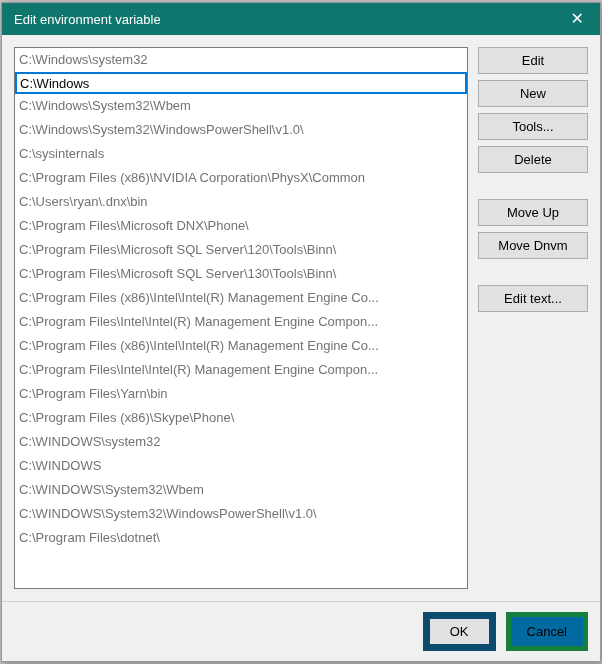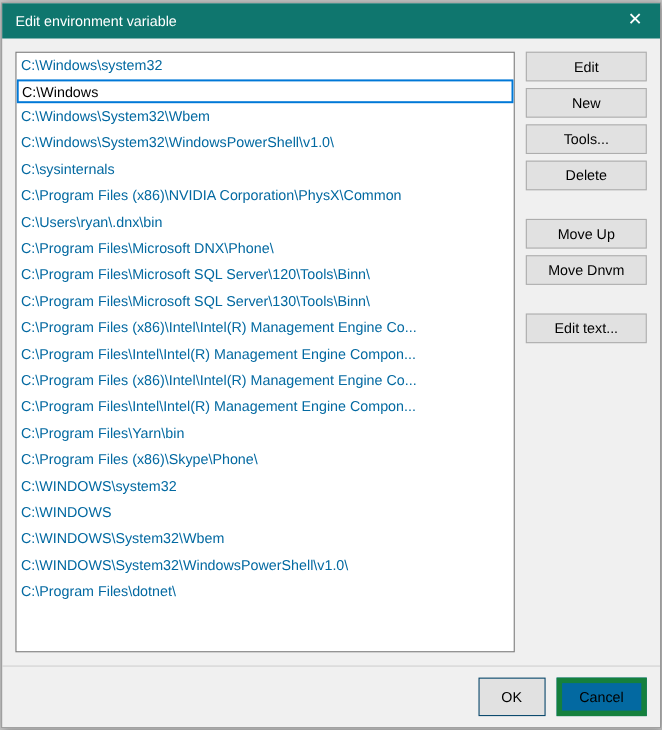--- a/index.html
+++ b/index.html
@@ -78,21 +78,21 @@
       border: 1px solid #a0a0a0;
     }
     .list-item {
       padding: 2px 4px;
       white-space: nowrap;
       overflow: hidden;
       text-overflow: ellipsis;
       cursor: default;
       font-size: 13px;
       line-height: 20px;
-      color: #0369a1;
+      color: #737373;
     }
     .list-item.editing {
       background: #0078d7;
       color: white;
       display: flex;
       align-items: center;
       padding: 0;
     }
     .list-item.editing input {
       background: white;
@@ -125,21 +125,21 @@
     .dialog-footer {
       padding: 10px 12px;
       display: flex;
       justify-content: flex-end;
       gap: 10px;
       flex-shrink: 0;
       border-top: 1px solid #d0d0d0;
     }
     .btn-ok {
       background: #e1e1e1;
-      border: 1px solid #0c4a6e;
+      border: 7px solid #0c4a6e;
       padding: 5px 20px;
       font-size: 13px;
       cursor: pointer;
       font-family: 'Segoe UI', Tahoma, Geneva, Verdana, sans-serif;
       margin-left: 41px;
     }
     .btn-cancel {
       background: #0369a1;
       border: 5px solid #15803d;
       padding: 5px 16px;

